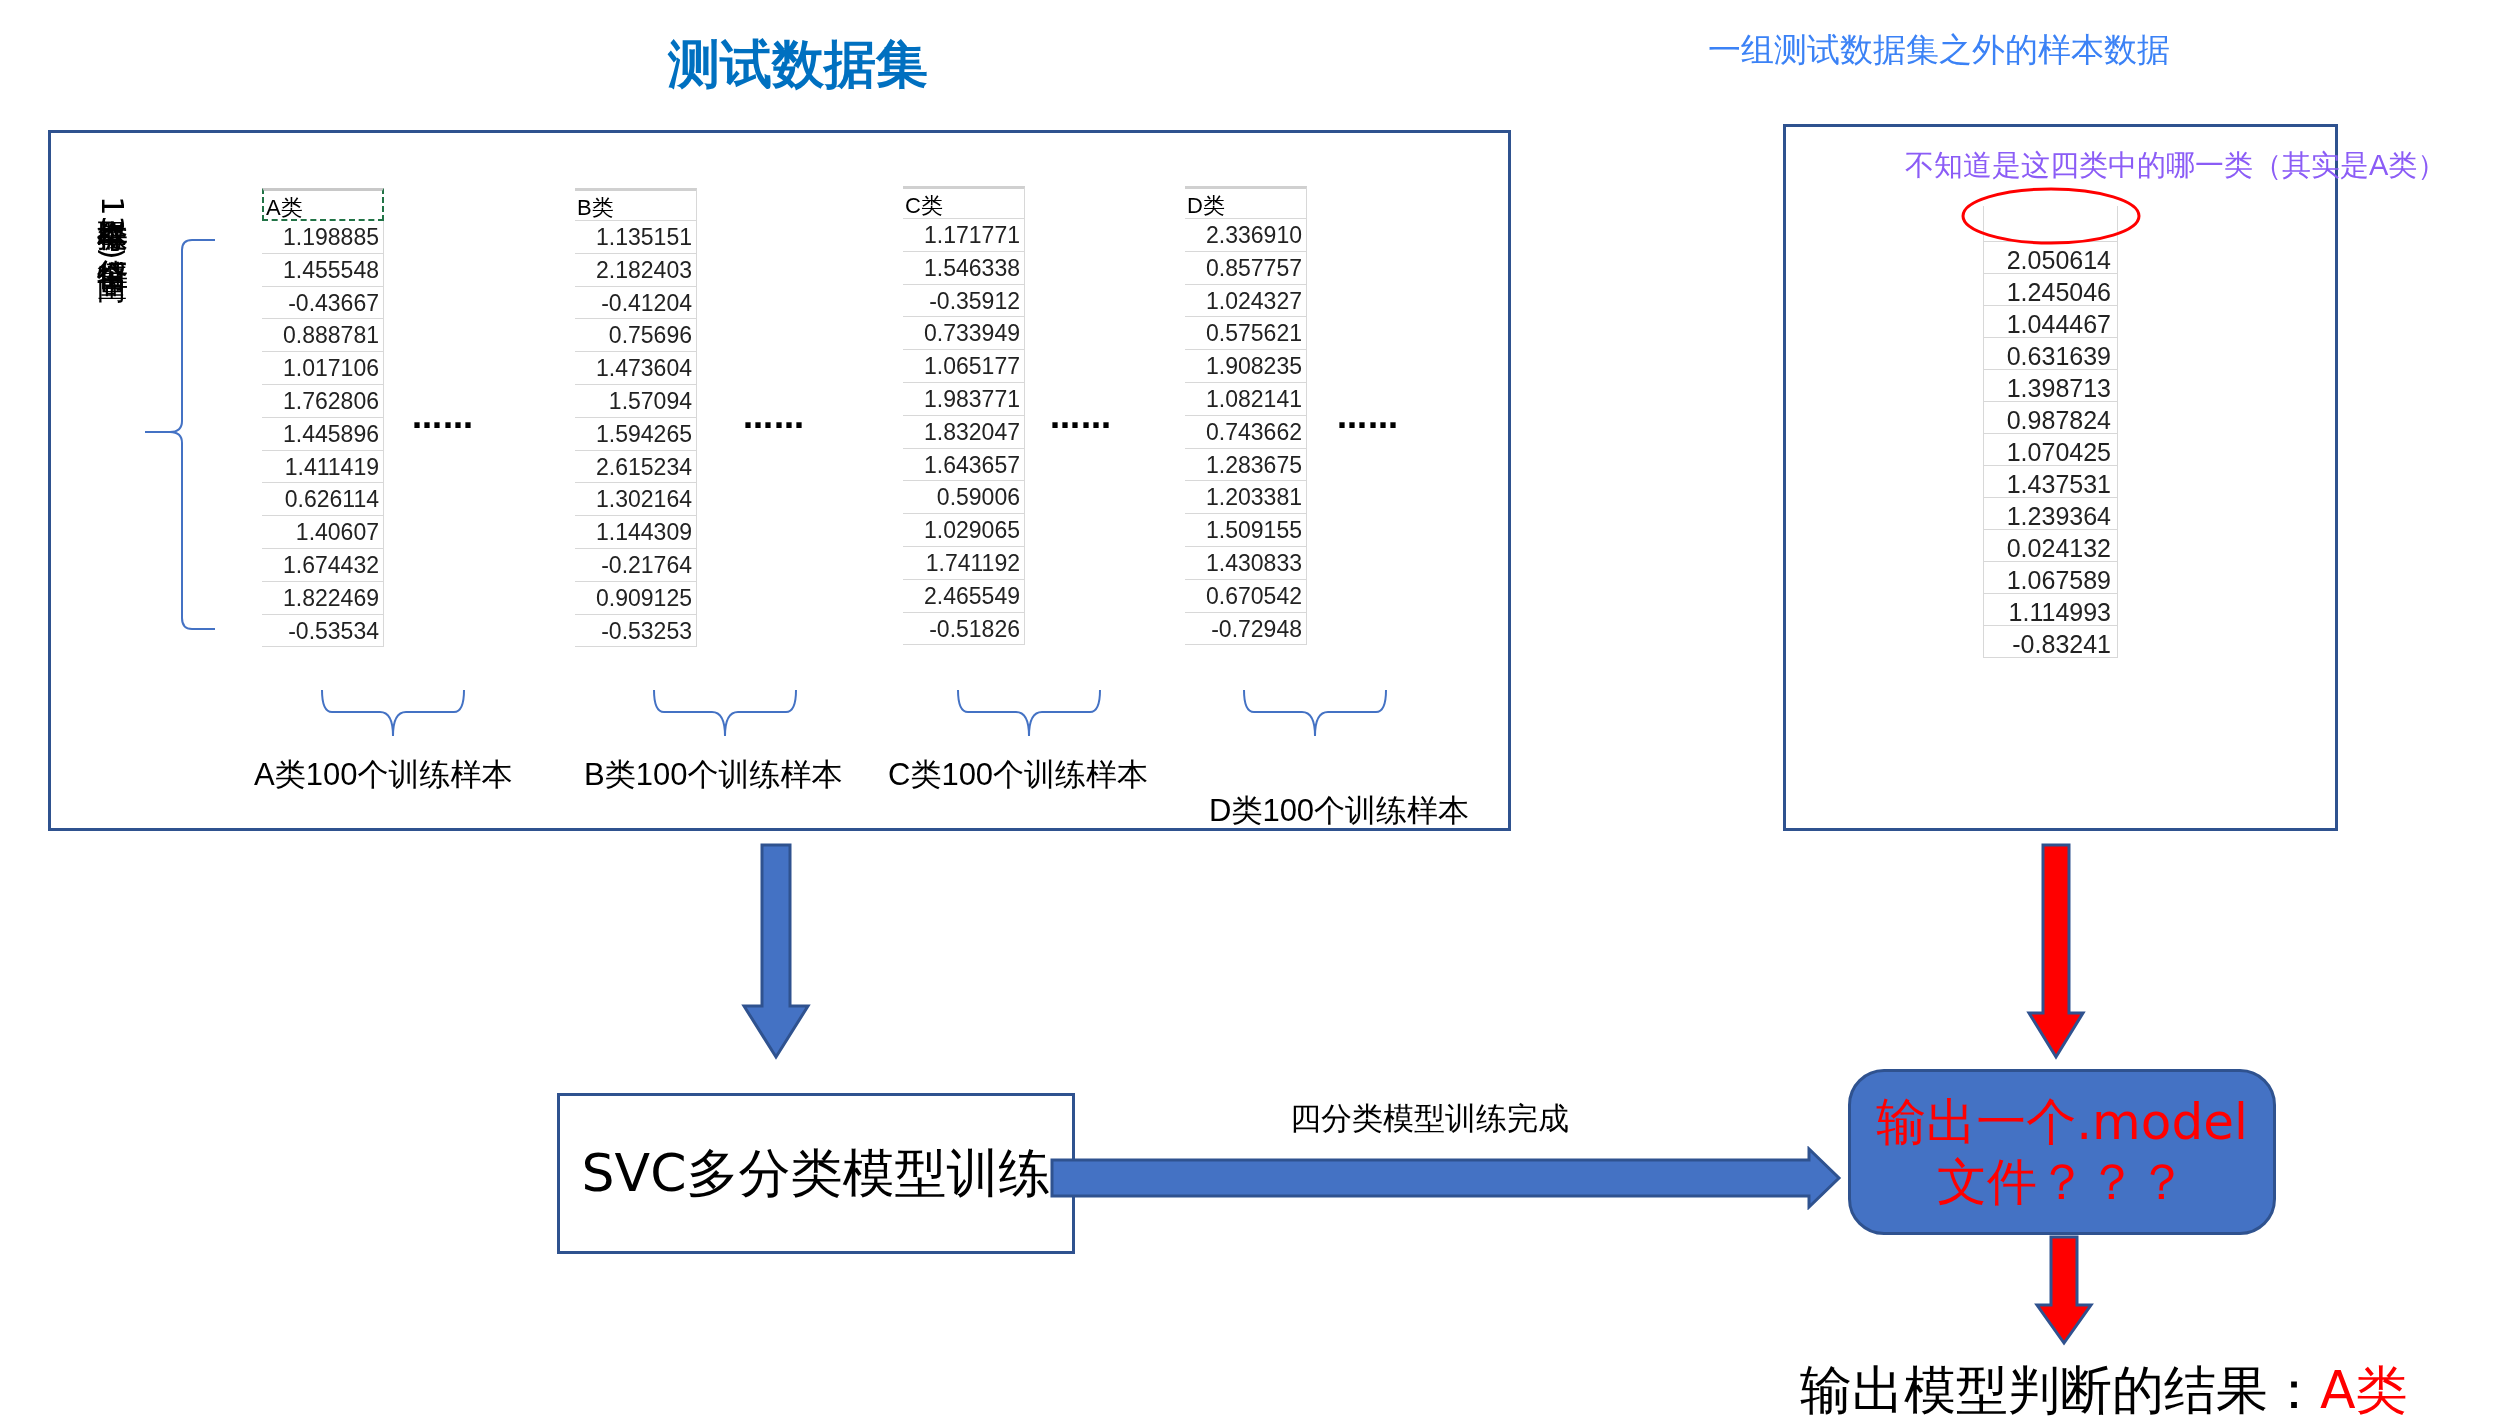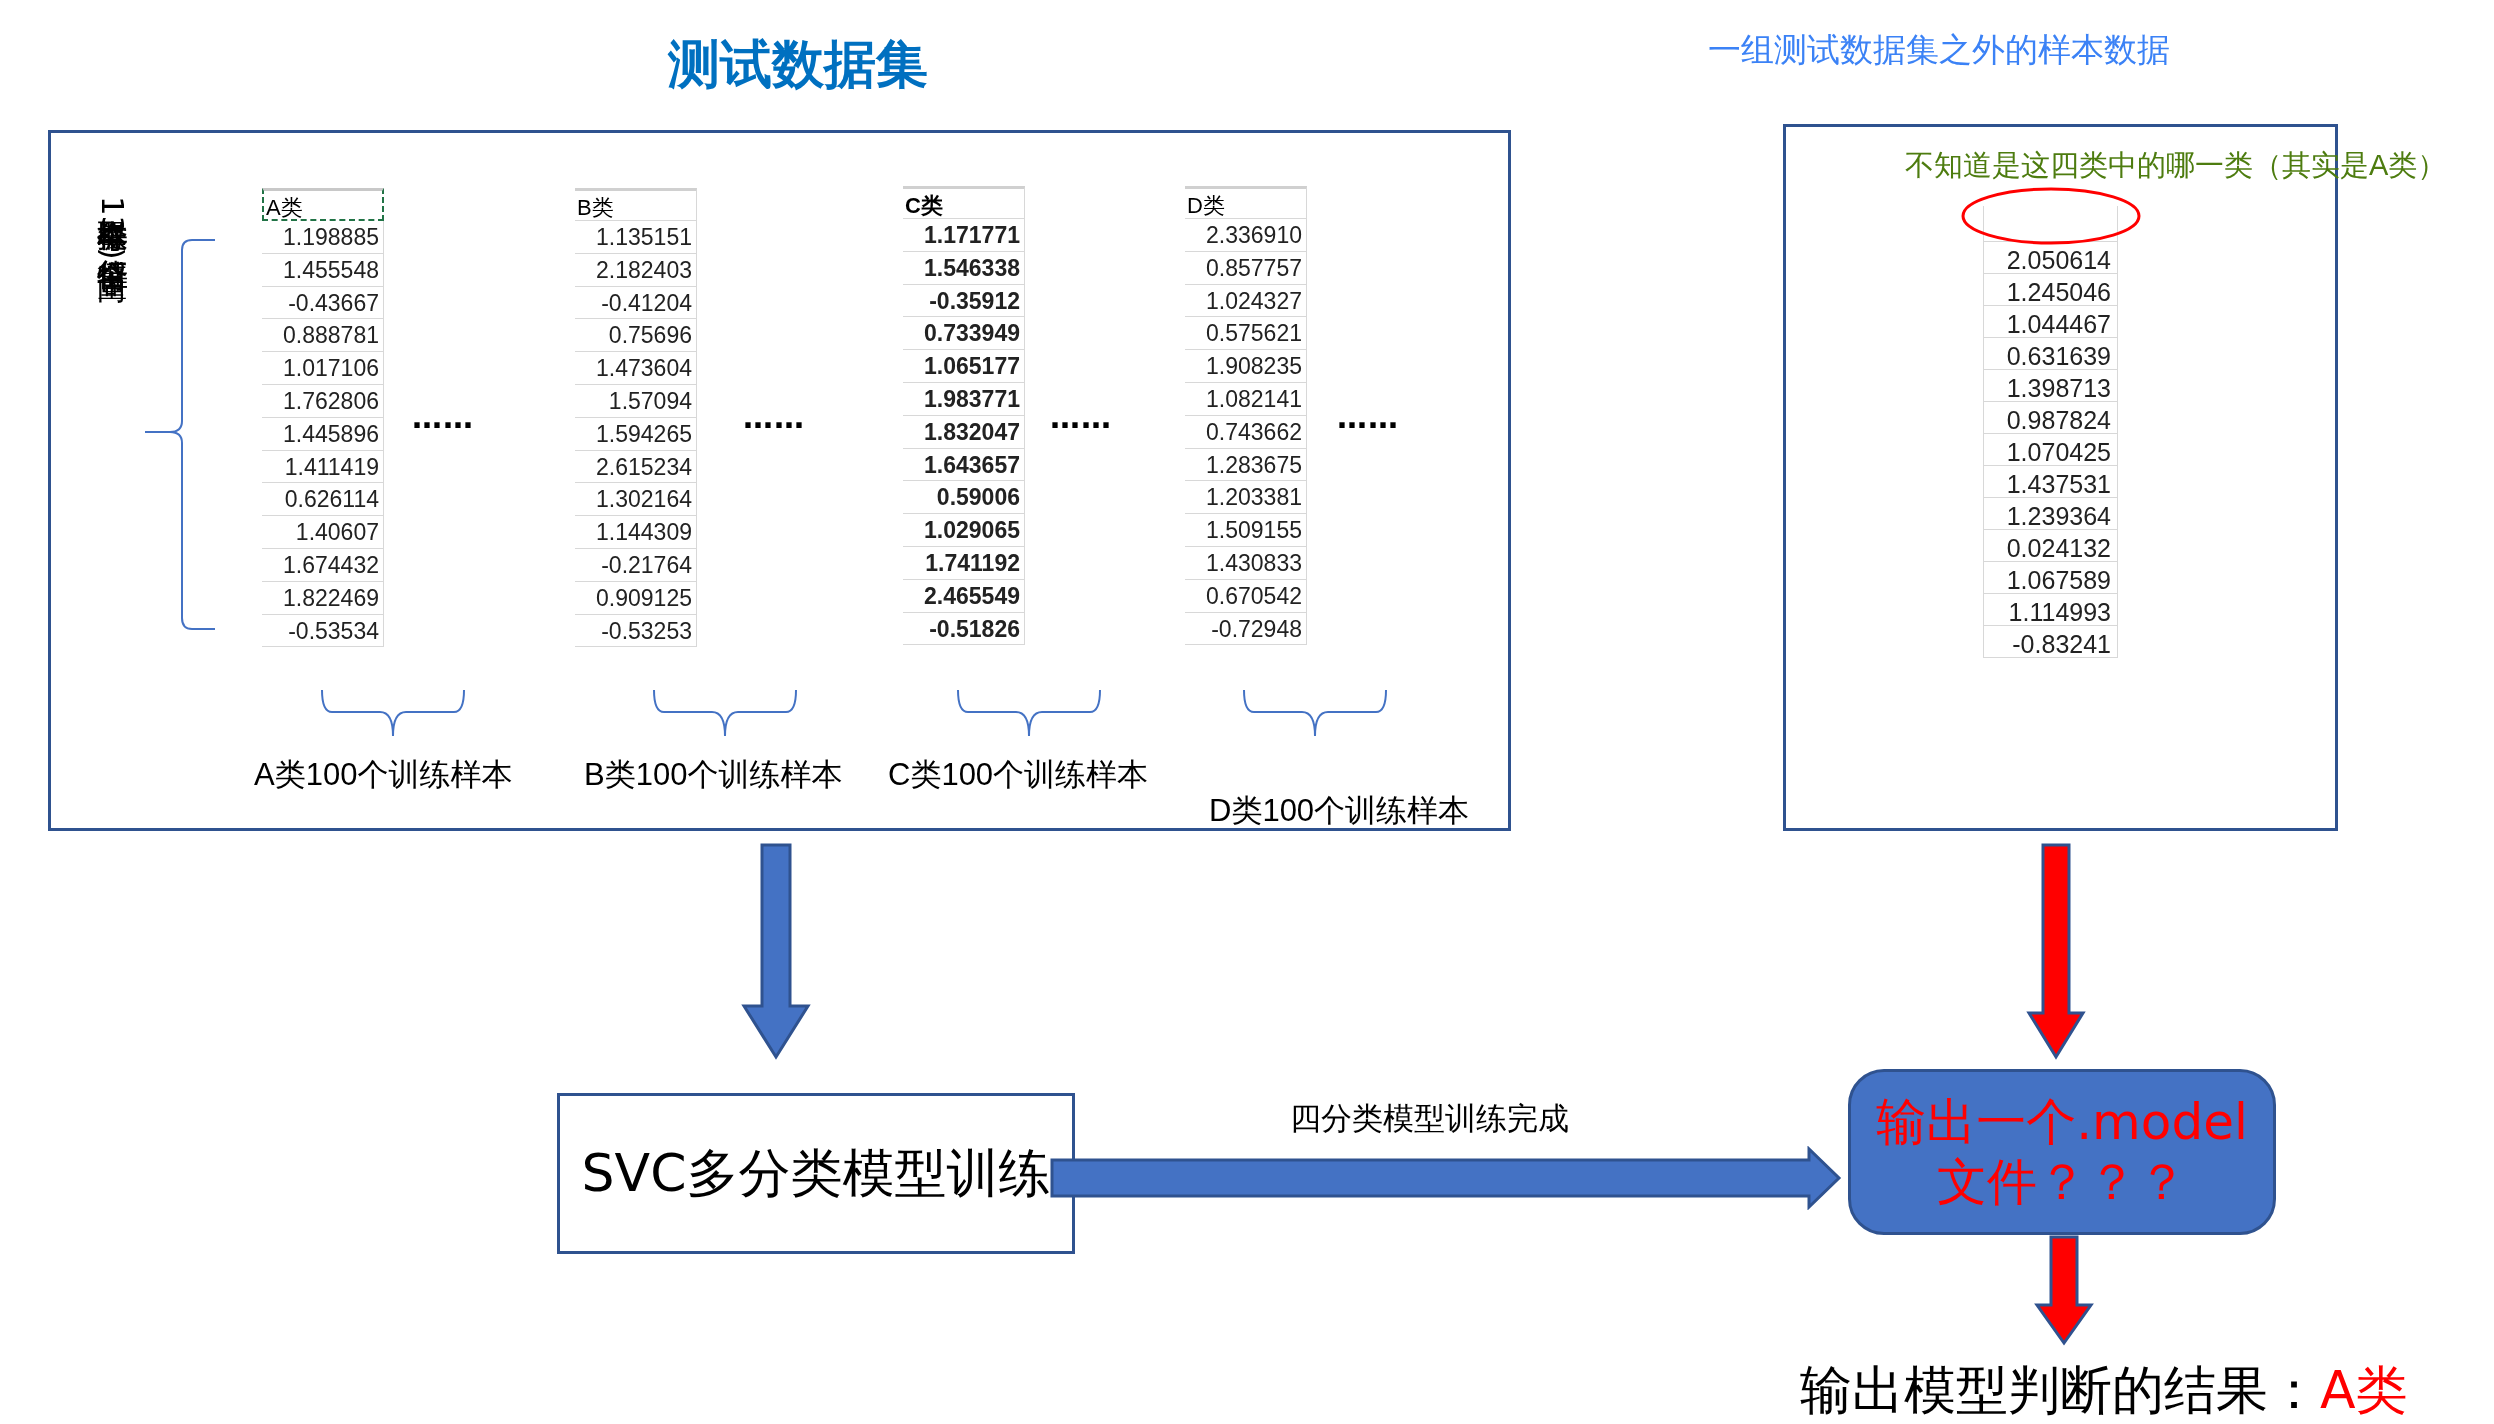--- a/index.html
+++ b/index.html
@@ -15,21 +15,21 @@
   .col .hdr.selected { border:2px dashed #217346; border-top:3px solid #c8c8c8; }
   .col .cell { height:32.8px; line-height:32.8px; border-bottom:1px solid #d8d8d8; border-right:1px solid #d8d8d8;
                text-align:right; padding-right:4px; box-sizing:border-box; color:#222; }
   .ellipsis { position:absolute; font-size:30px; letter-spacing:1px; font-weight:bold; color:#000; white-space:nowrap; }
   .label { position:absolute; font-size:31px; white-space:nowrap; font-family:"Liberation Sans",sans-serif; }
   .vtext { position:absolute; left:92px; top:196px; font-size:31px; writing-mode:vertical-rl; white-space:nowrap; }
   .rcol { position:absolute; left:1983px; top:206px; width:135px; font-family:"Liberation Sans",sans-serif; font-size:25px; }
   .rcol .hdr { height:36px; border-left:1px solid #d8d8d8; border-right:1px solid #d8d8d8; border-bottom:1px solid #d8d8d8; box-sizing:border-box; }
   .rcol .cell { height:32px; line-height:36px; border-left:1px solid #d8d8d8; border-right:1px solid #d8d8d8;
                 border-bottom:1px solid #d8d8d8; text-align:right; padding-right:6px; box-sizing:border-box; color:#222; }
-  .annot { position:absolute; left:1905px; top:146px; color:#4d7c0f; font-size:29px; white-space:nowrap; font-family:"Liberation Sans",sans-serif; }
+  .annot { position:absolute; left:1905px; top:146px; color:#8b5cf6; font-size:29px; white-space:nowrap; font-family:"Liberation Sans",sans-serif; }
   .svc-box { position:absolute; left:557px; top:1093px; width:518px; height:161px; border:3px solid #2F528F;
              box-sizing:border-box; display:flex; align-items:center; justify-content:center; font-size:52px; white-space:nowrap; }
   .model-box { position:absolute; left:1848px; top:1069px; width:428px; height:166px; background:#4472C4;
                border:3px solid #2F528F; border-radius:36px; box-sizing:border-box; color:#FF0000;
                display:flex; flex-direction:column; align-items:center; justify-content:center; font-size:50px; line-height:60px; text-align:center; }
   .edge-label { position:absolute; left:1290px; top:1098px; font-size:31px; white-space:nowrap; }
   .result { position:absolute; left:1800px; top:1356px; font-size:52px; white-space:nowrap; }
   .result .val { color:#FF0000; }
 </style>
 </head>
@@ -73,21 +73,21 @@
   <div class="cell">1.57094</div>
   <div class="cell">1.594265</div>
   <div class="cell">2.615234</div>
   <div class="cell">1.302164</div>
   <div class="cell">1.144309</div>
   <div class="cell">-0.21764</div>
   <div class="cell">0.909125</div>
   <div class="cell">-0.53253</div>
 </div>
 
-<div class="col" style="left:903px; top:186px;font-weight:bold;">
+<div class="col" style="left:903px; top:186px;">
   <div class="hdr">C类</div>
   <div class="cell">1.171771</div>
   <div class="cell">1.546338</div>
   <div class="cell">-0.35912</div>
   <div class="cell">0.733949</div>
   <div class="cell">1.065177</div>
   <div class="cell">1.983771</div>
   <div class="cell">1.832047</div>
   <div class="cell">1.643657</div>
   <div class="cell">0.59006</div>

